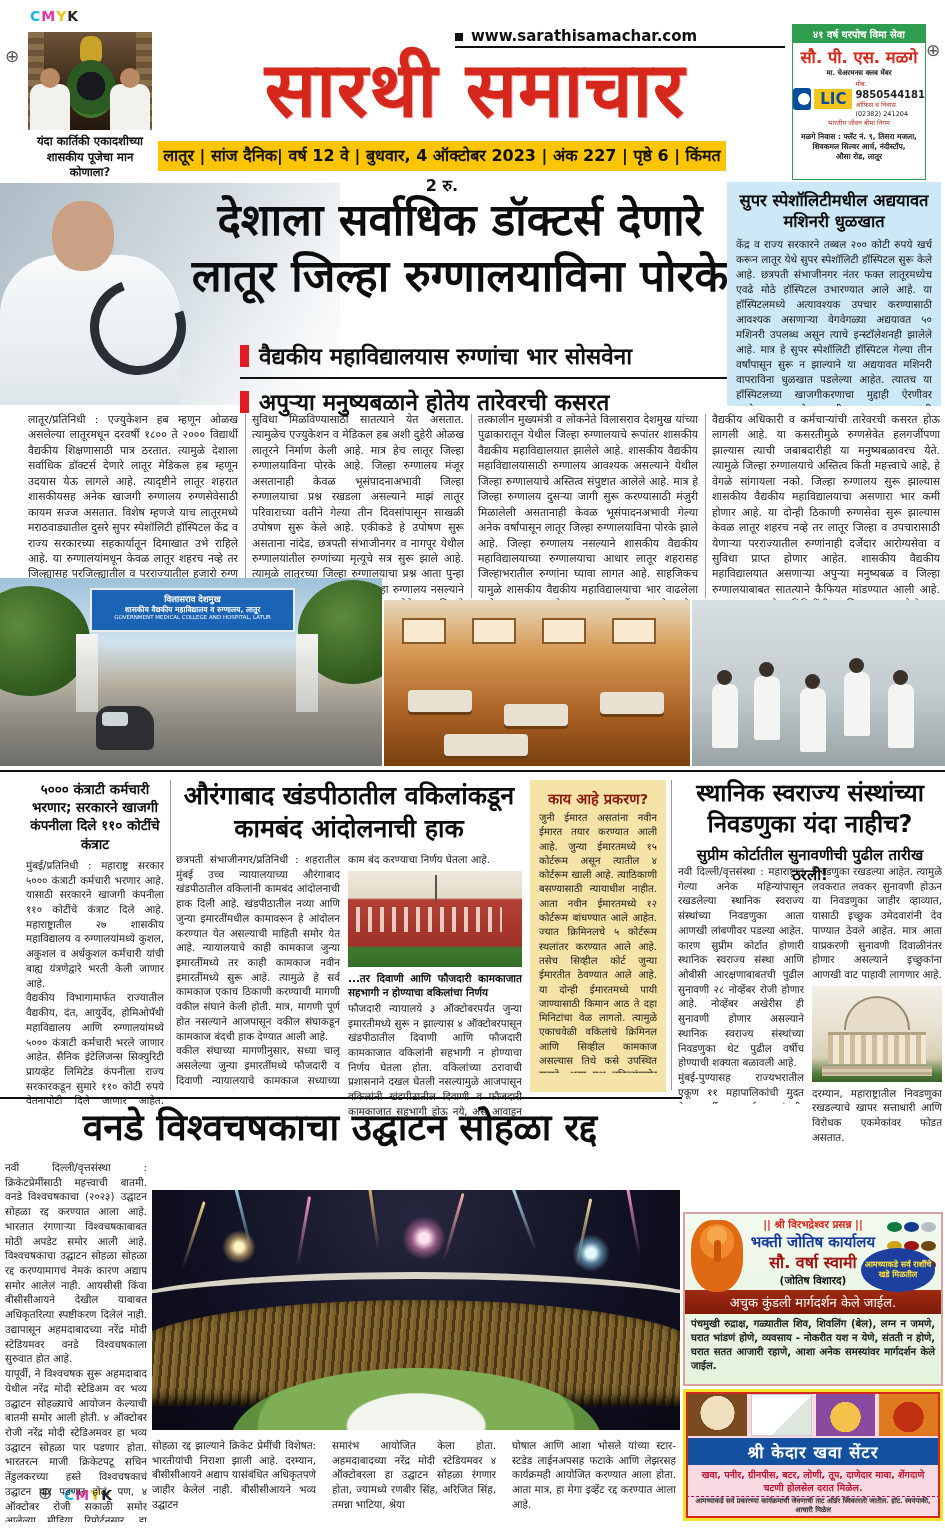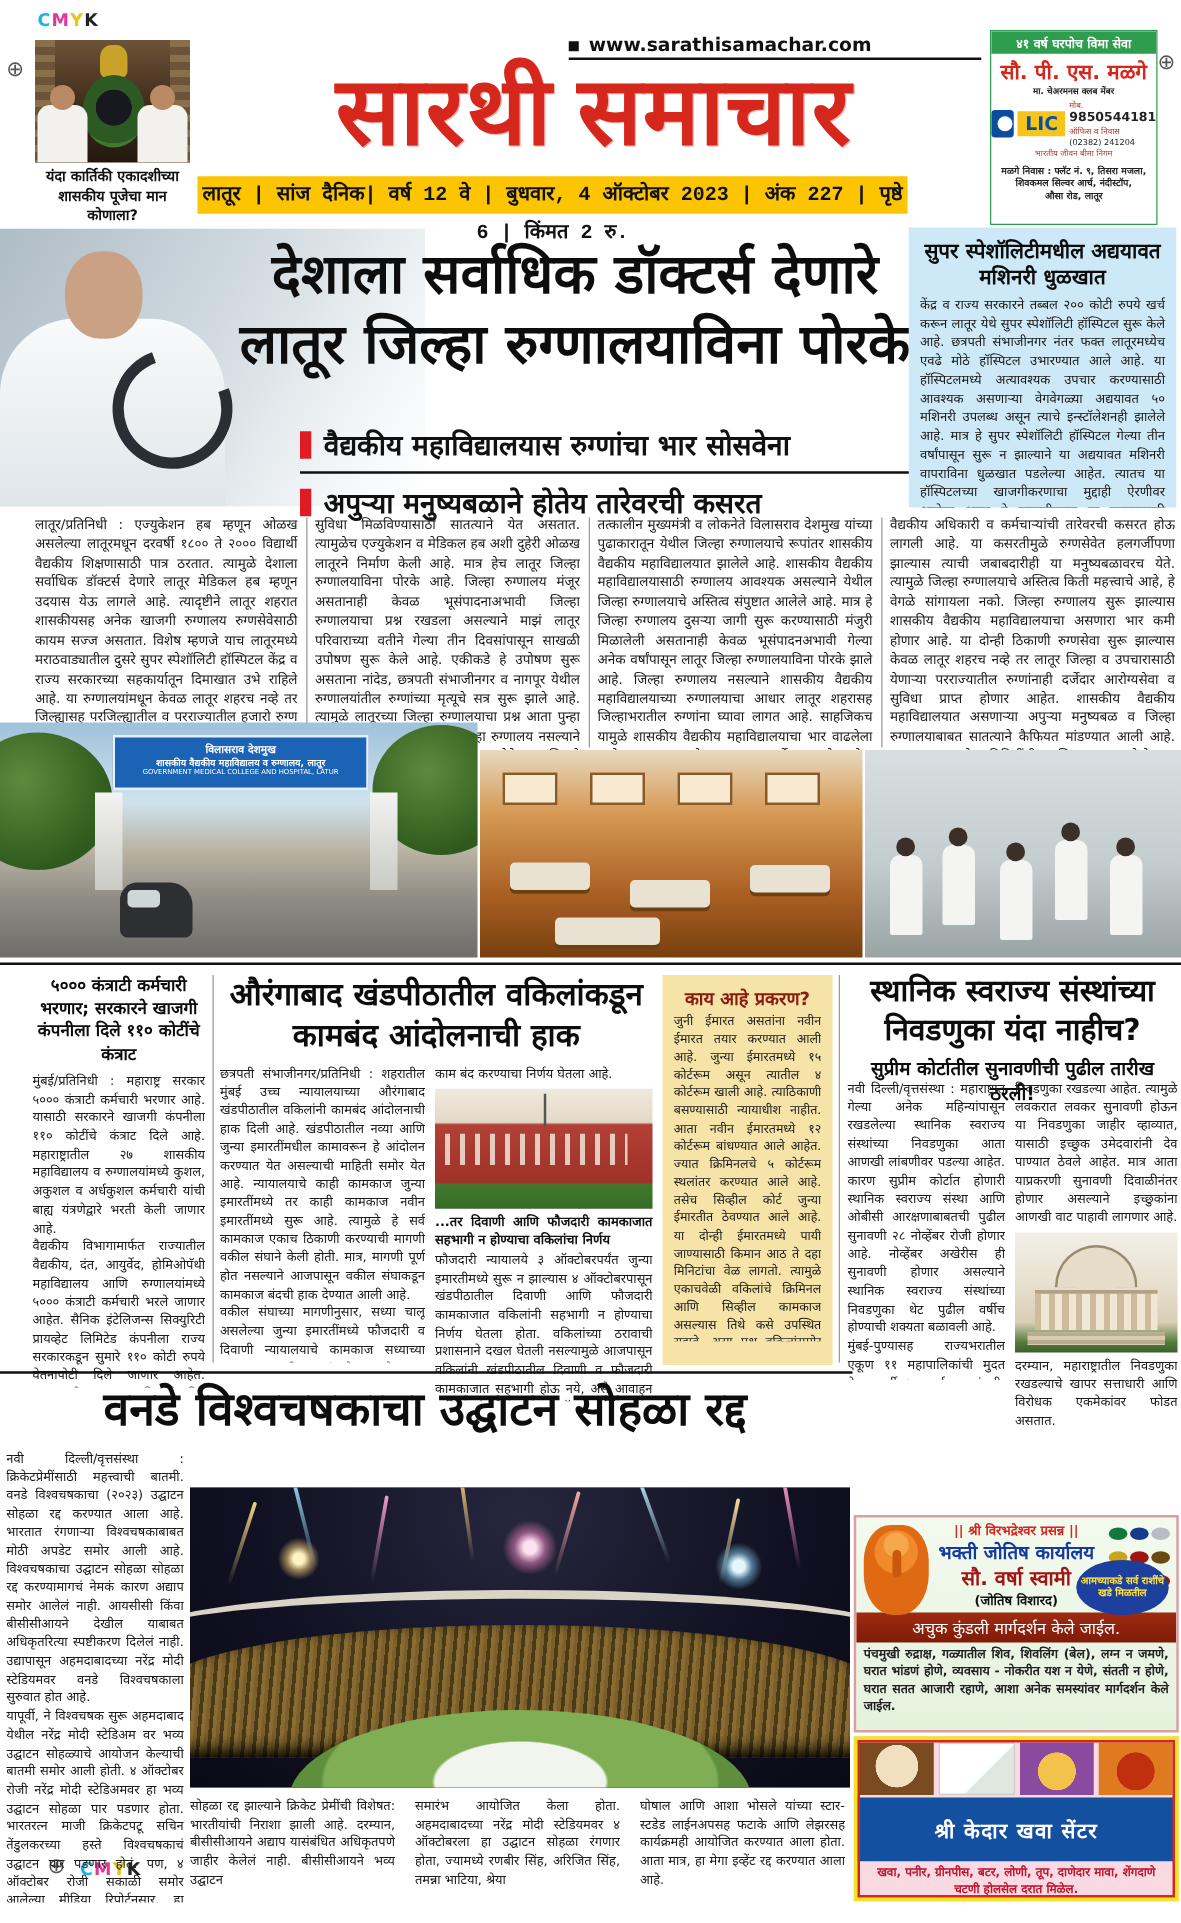--- a/index.html
+++ b/index.html
@@ -18,21 +18,21 @@
   .promo-photo .garland{position:absolute; left:38px; top:28px; width:50px; height:58px; border-radius:50%; background:radial-gradient(circle at 50% 45%, #17191f 0 35%, #2c5a22 36% 70%, #3f7a2e 71%);}
   .promo-photo .crown{position:absolute; left:52px; top:4px; width:22px; height:26px; background:#c9a22a; border-radius:40% 40% 20% 20%;}
   .promo-photo .person{position:absolute; bottom:0; width:40px; height:46px; background:#f2f1ee; border-radius:10px 10px 0 0;}
   .promo-photo .person .head{position:absolute; left:10px; top:-16px; width:20px; height:20px; border-radius:50%; background:#b98a63;}
   .promo-headline{font-size:11.5px; font-weight:bold; text-align:center; line-height:1.35; color:#111; margin-top:4px;}
   .promo-pointer{font-size:10px; font-weight:bold; text-align:center; color:#111; border-top:1px solid #333; border-bottom:1px solid #333; margin-top:4px; padding:2px 0;}
 
   .contact-line{font-size:15px; font-weight:bold; color:#111; border-bottom:2px solid #111; padding-bottom:1px; margin-bottom:5px; width:330px;}
   .contact-line .sq{display:inline-block; width:8px; height:8px; background:#111; margin-right:8px;}
 
-  .masthead-title{font-size:76px; font-weight:bold; color:#d6271d; text-align:center; line-height:1; letter-spacing:1px; text-shadow:1px 1px 0 #f4b0ab;font-family:Liberation Serif, serif;}
+  .masthead-title{font-size:76px; font-weight:bold; color:#d6271d; text-align:center; line-height:1; letter-spacing:1px; text-shadow:1px 1px 0 #f4b0ab;}
   .datebar{background:#fcc500; color:#111; font-weight:bold; font-size:16px; text-align:center; line-height:30px; height:30px;}
 
   .lic-box{width:134px; height:156px; border:1px solid #2e9e4e; background:#fff; overflow:hidden;}
   .lic-banner{background:#2e9e4e; color:#fff; font-size:10px; font-weight:bold; text-align:center; padding:2px 1px;}
   .lic-name{color:#d6271d; font-size:16.5px; font-weight:bold; text-align:center; margin-top:2px;}
   .lic-desig{font-size:7px; font-weight:bold; text-align:center; color:#222;}
   .lic-row{display:flex; align-items:center; justify-content:center; gap:3px; margin-top:3px;}
   .lic-sq{width:22px; height:22px; background:#0a4d9d; border-radius:3px; position:relative;}
   .lic-sq::after{content:""; position:absolute; left:5px; top:5px; width:12px; height:12px; border-radius:50%; background:#fff;}
   .lic-yellow{background:#f6c51b; color:#0a4d9d; font-weight:bold; font-size:15px; padding:1px 6px;}
@@ -108,21 +108,21 @@
   .astro-body{font-size:10px; font-weight:bold; line-height:1.4; color:#222; text-align:justify; padding:3px 6px;}
   .astro-contact{background:#fff; color:#d6271d; font-size:14.5px; font-weight:bold; text-align:center; padding:3px 0; border-top:1px solid #caa;}
   .astro-badge{position:absolute; right:6px; top:34px; width:74px; height:44px; background:#1d3f9e; border-radius:50%; color:#ffe23c; font-size:8px; font-weight:bold; text-align:center; display:flex; align-items:center; justify-content:center; line-height:1.25; padding:2px;}
   .ganesh{position:absolute; left:6px; top:6px; width:52px; height:72px; background:radial-gradient(circle at 50% 30%, #f08a2a 0 30%, #e06a14 31% 100%); border-radius:40% 40% 45% 45%;}
   .ganesh::before{content:""; position:absolute; left:16px; top:6px; width:20px; height:20px; border-radius:50%; background:#f5a74e;}
   .ganesh::after{content:""; position:absolute; left:23px; top:20px; width:7px; height:22px; border-radius:4px; background:#c9570c;}
   .gem{display:inline-block; width:15px; height:10px; border-radius:50%; margin:1px;}
   .khava-ad{border:3px solid #f1e32a; outline:2px solid #d6271d; outline-offset:-5px; background:#f9d9e2; overflow:hidden;}
   .food-strip{display:flex; height:46px;}
   .food-strip div{flex:1; margin:2px;}
-  .khava-title{background:#1450a0; color:#fff; font-size:16.5px; font-weight:bold; text-align:center; padding:14px 0; letter-spacing:1px;}
+  .khava-title{background:#1450a0; color:#fff; font-size:16.5px; font-weight:bold; text-align:center; padding:2px 0; letter-spacing:1px;}
   .khava-items{color:#c01430; font-size:9.5px; font-weight:bold; text-align:center; line-height:1.4; padding:3px 6px 1px;}
   .khava-note{color:#333; font-size:6.8px; font-weight:bold; text-align:center; line-height:1.35; padding:0 8px; border-top:1px dashed #b06; }
   .khava-bottom{display:flex; margin-top:2px;}
   .khava-bottom .cell{flex:1; font-size:10px; font-weight:bold; text-align:center; line-height:1.4; color:#222; padding:2px 0; white-space:pre-line;}
   .khava-bottom .cell.blue{background:#cfe9f7;}
 </style>
 </head>
 <body>
 
 <div id="page">
@@ -154,21 +154,21 @@
     <div class="promo-headline">यंदा कार्तिकी एकादशीच्या शासकीय पूजेचा मान कोणाला?</div>
     <div class="promo-pointer">वृत्त/पान २ वर</div>
   </div>
 
   <div class="abs" style="left:455px; top:27px;">
     <div class="contact-line"><span class="sq"></span><span>www.sarathisamachar.com</span></div>
   </div>
 
   <div class="abs masthead-title" style="left:160px; top:52px; width:630px;">सारथी समाचार</div>
 
-  <div class="abs datebar" style="left:158px; top:141px; width:568px;font-family:Liberation Mono, monospace;">लातूर | सांज दैनिक| वर्ष 12 वे | बुधवार, 4 ऑक्टोबर 2023 | अंक 227 | पृष्ठे 6 | किंमत 2 रु.</div>
+  <div class="abs datebar" style="left:158px; top:141px; width:568px;">लातूर | सांज दैनिक| वर्ष 12 वे | बुधवार, 4 ऑक्टोबर 2023 | अंक 227 | पृष्ठे 6 | किंमत 2 रु.</div>
 
   <div class="abs lic-box" style="left:792px; top:24px;">
     <div class="lic-banner">४१ वर्ष घरपोच विमा सेवा</div>
     <div class="lic-name">सौ. पी. एस. मळगे</div>
     <div class="lic-desig">मा. चेअरमनस क्लब मेंबर</div>
     <div class="lic-row">
       <div class="lic-sq"></div>
       <div class="lic-yellow">LIC</div>
       <div class="lic-tiny">
         <div>मोब.</div>

